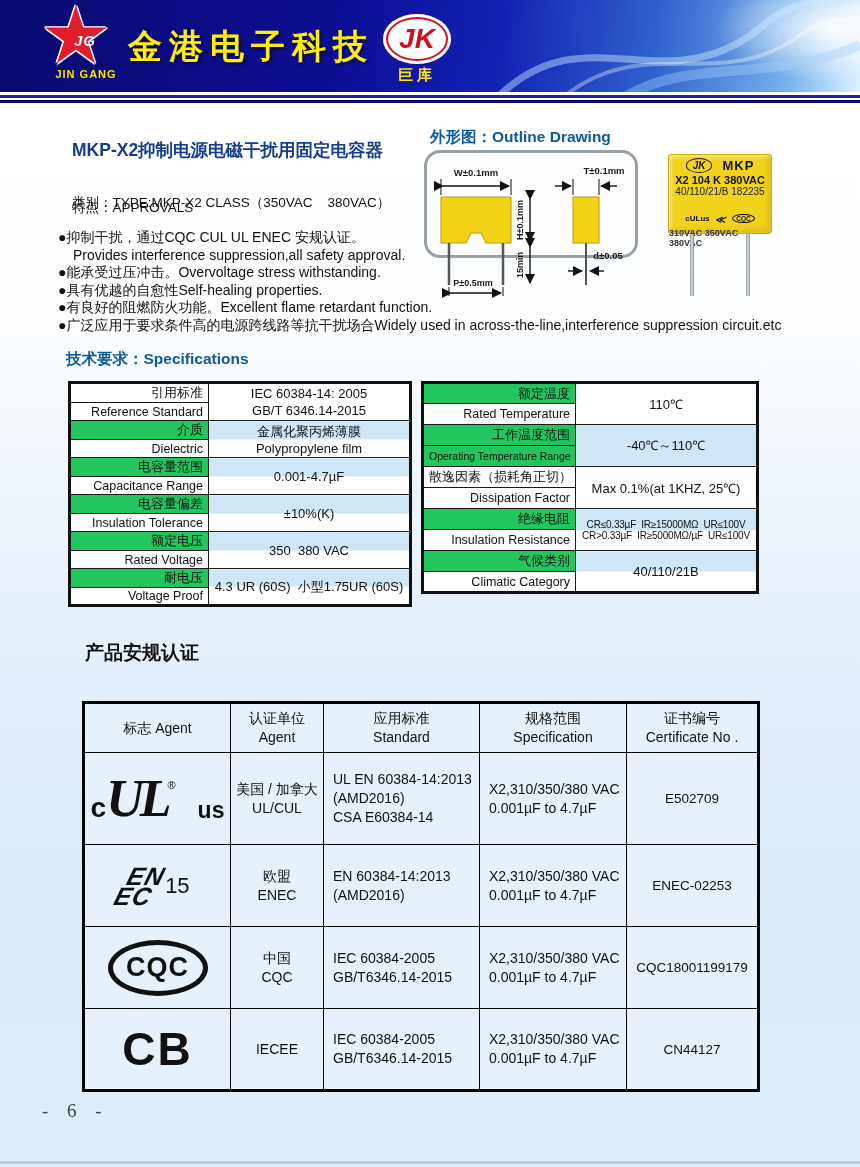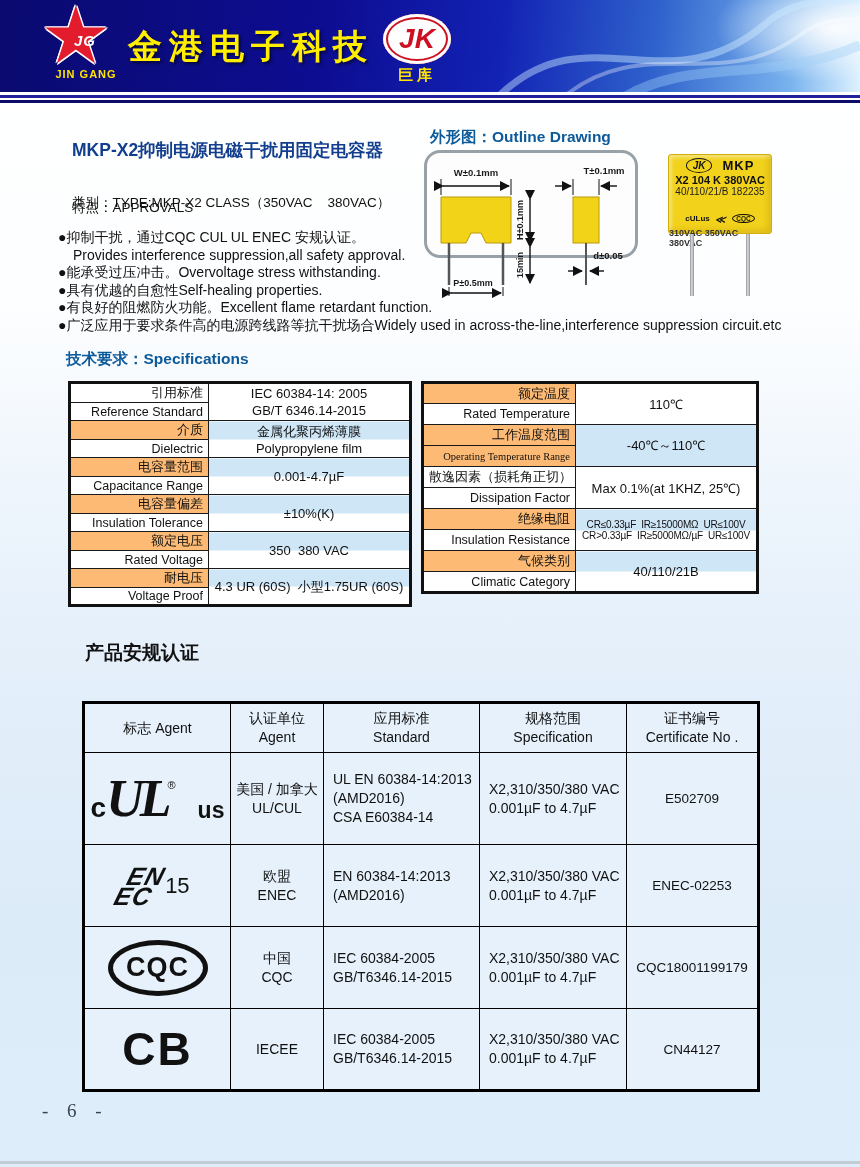--- a/index.html
+++ b/index.html
@@ -65,21 +65,21 @@
 
   
   .specs-heading { position:absolute; left:66px; top:349px; font-size:15.5px; font-weight:bold; color:#0c5a9a; }
   table.spec { position:absolute; border-collapse:collapse; background:#fff; border:3px solid #111; table-layout:fixed; }
   table.spec td { border:1px solid #1a1a1a; color:#111; overflow:hidden; }
   .spec-left { left:68px; top:381px; width:341px; }
   .spec-right { left:421px; top:381px; width:335px; }
   td.lab { padding:0 5px; font-size:13px; text-align:right; white-space:nowrap; }
   td.lab.en { font-size:12.5px; }
   td.lab.sm { font-size:10.5px; }
-  .shade { background:#fdba74;font-family:Liberation Serif, serif; }
+  .shade { background:#22c55e; }
   td.val { text-align:center; font-size:13px; padding:0 2px; }
   td.val .ln { line-height:17px; }
   td.val.grad { background:linear-gradient(180deg,#cfe6f7 0 50%,#ffffff 50% 100%); }
   td.val.blue { background:#cfe6f7; }
   td.val .half { height:50%; display:flex; align-items:center; justify-content:center; }
   td.val .tiny { font-size:10px; letter-spacing:-0.2px; }
   .spec-left td.lab-col { height:18px; }
   .spec-right td.lab-col { height:21px; }
 
   

